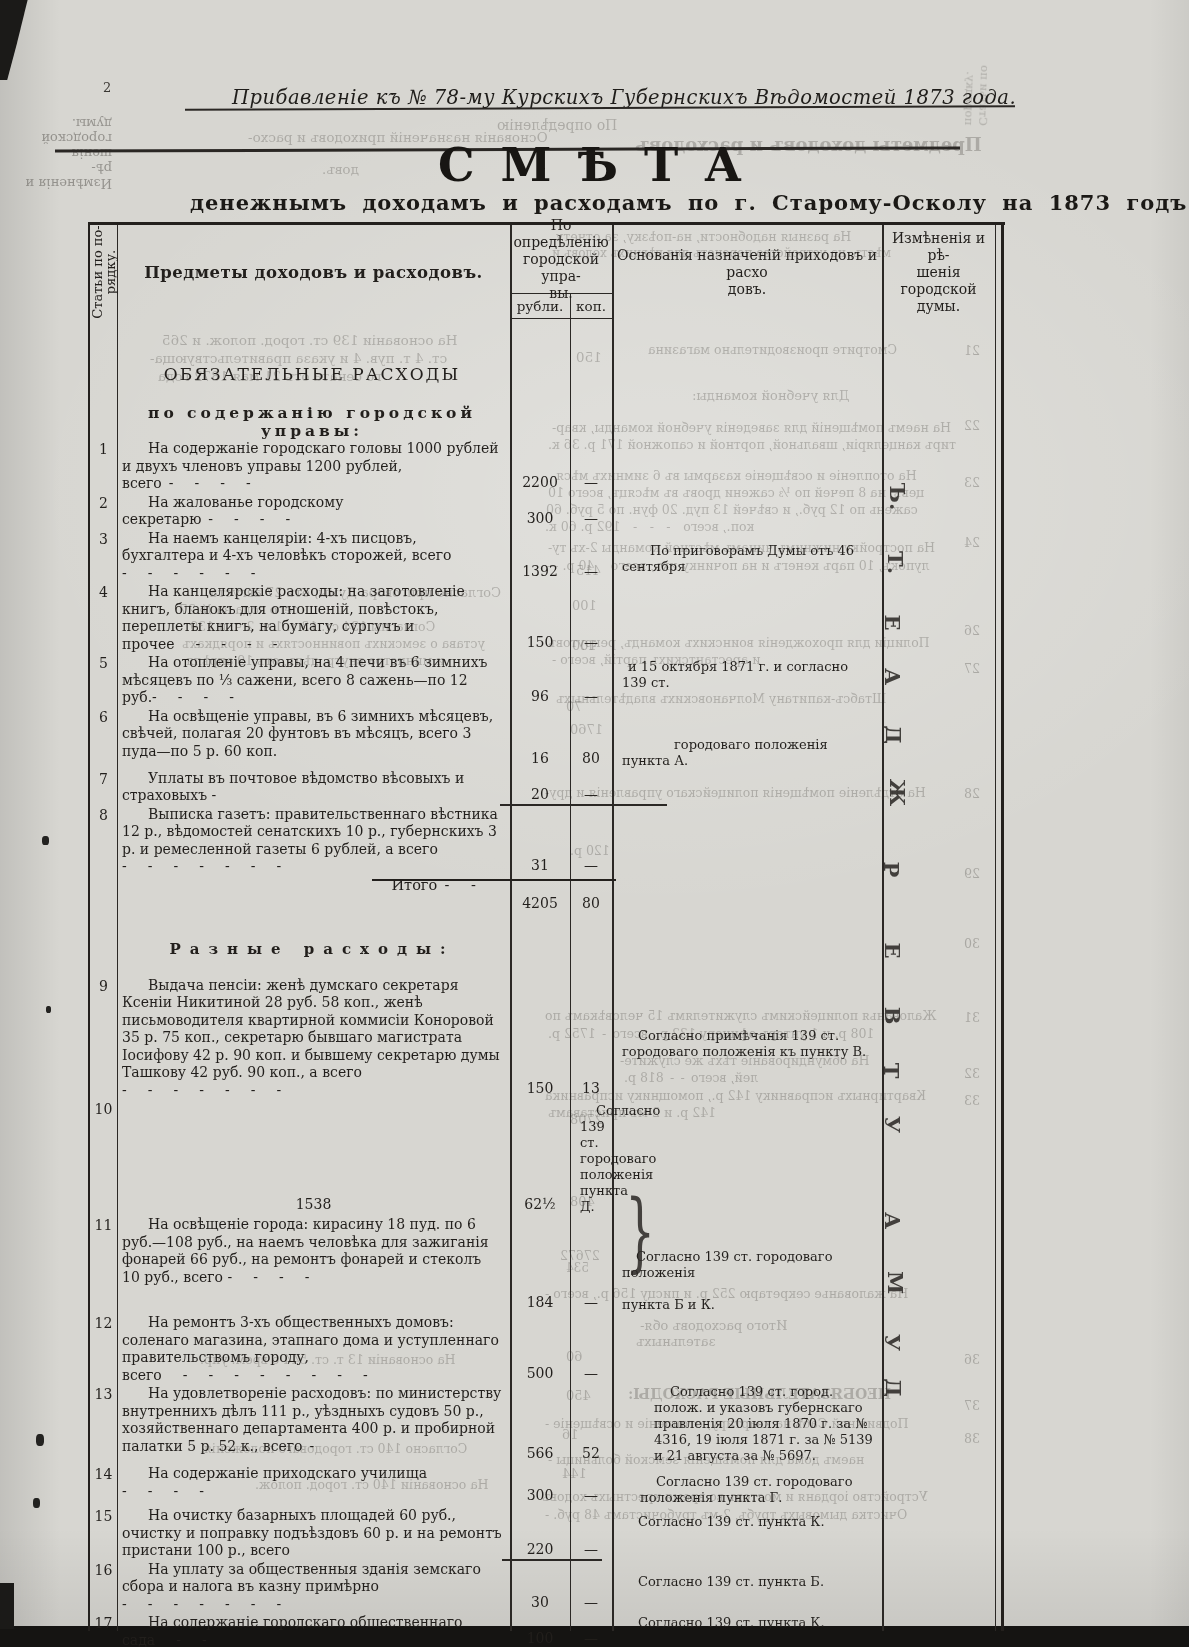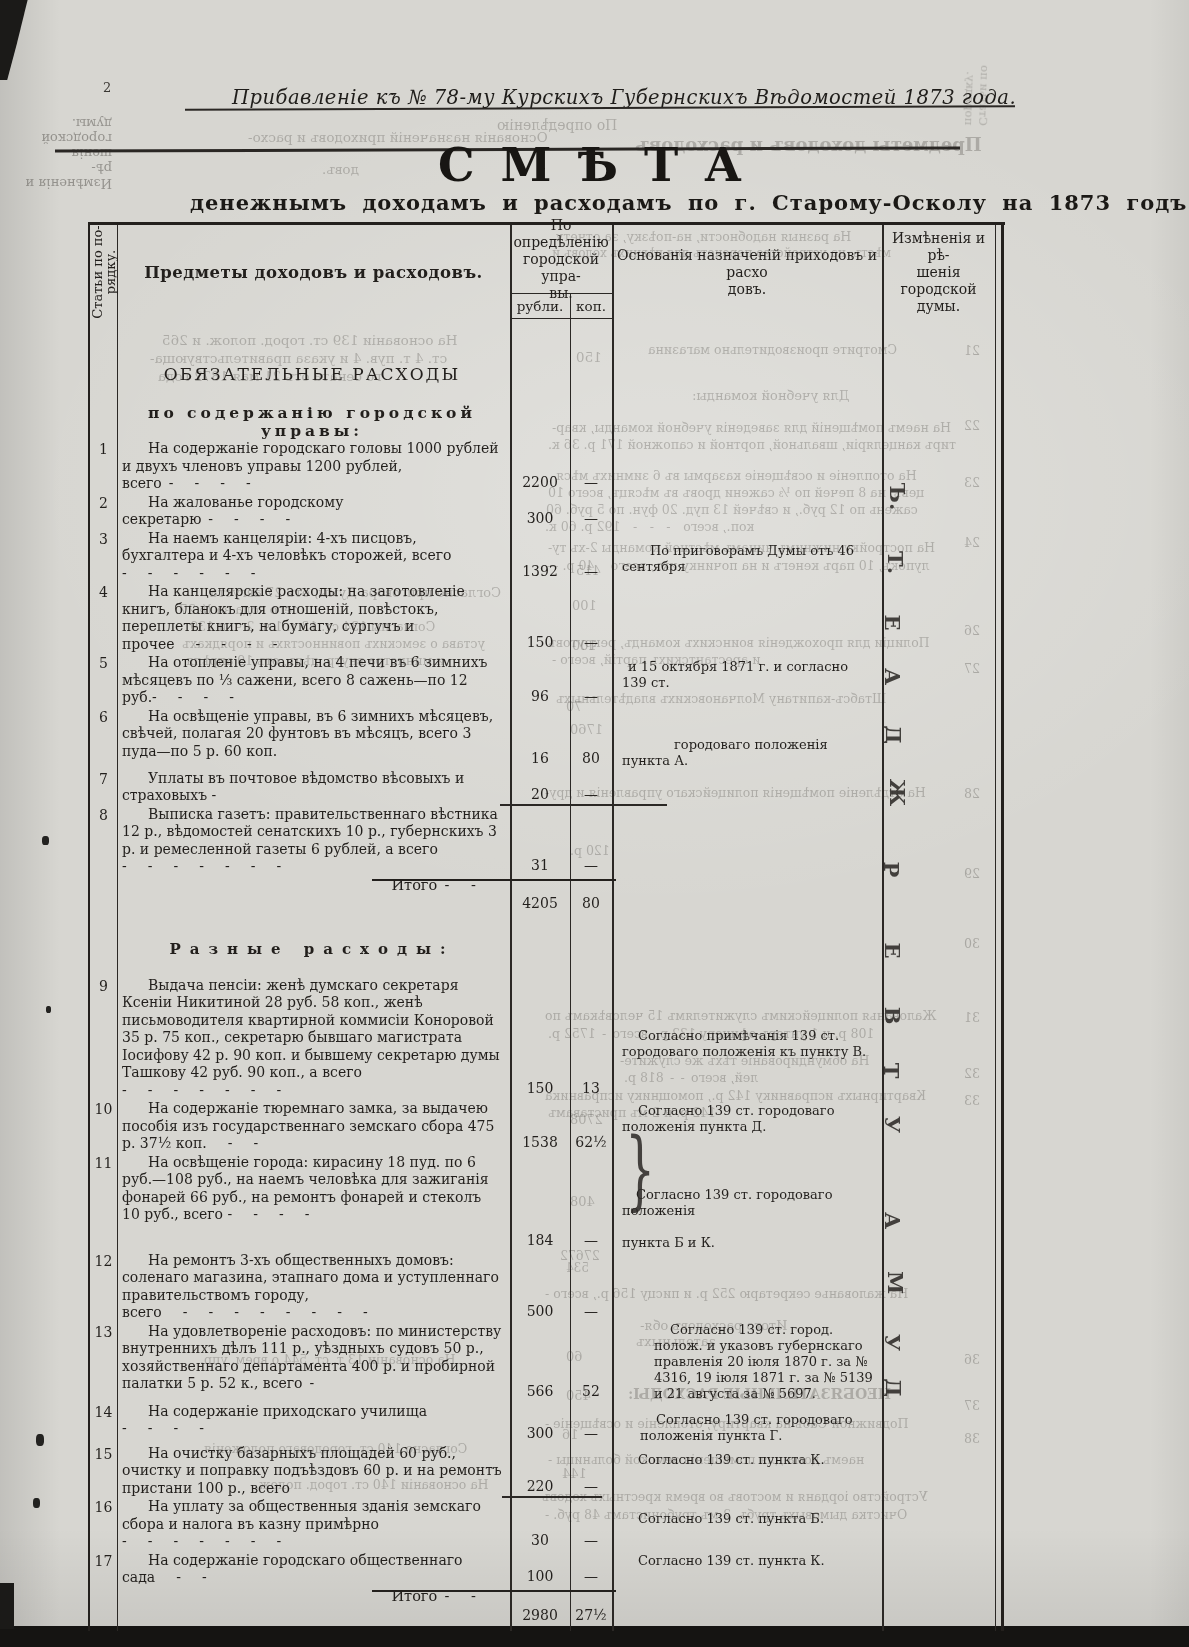--- a/index.html
+++ b/index.html
@@ -309,21 +309,20 @@
         <div class="trow itemr" style="min-height: 90px;">
           <div class="cell cnum">9</div>
           <div class="cell citem">Выдача пенсіи: женѣ думскаго секретаря Ксеніи Никитиной 28 руб. 58 коп., женѣ письмоводителя квартирной коммисіи Коноровой 35 р. 75 коп., секретарю бывшаго магистрата Іосифову 42 р. 90 коп. и бывшему секретарю думы Ташкову 42 руб. 90 коп., а всего -  -  -  -  -  -  -</div>
           <div class="cell crub">150</div>
           <div class="cell ckop">13</div>
           <div class="cell cnote" style="padding-top: 52px; text-indent: 16px;">Согласно примѣчанія 139 ст. городоваго положенія къ пункту В.</div>
           <div class="cell cchg"></div>
         </div>
         <div class="trow itemr" style="min-height: 52px;">
           <div class="cell cnum">10</div>
-          <div class="cell citem">На содержаніе тюремнаго замка, за выдачею пособія изъ государственнаго земскаго сбора 475 р. 37½ коп.  -  -</div>
           <div class="cell crub">1538</div>
           <div class="cell ckop">62½</div>
           <div class="cell cnote" style="padding-top: 4px; text-indent: 16px;">Согласно 139 ст. городоваго положенія пункта Д.</div>
           <div class="cell cchg"></div>
         </div>
         <div class="trow itemr" style="min-height: 52px;">
           <div class="cell cnum">11</div>
           <div class="cell citem">На освѣщеніе города: кирасину 18 пуд. по 6 руб.—108 руб., на наемъ человѣка для зажиганія фонарей 66 руб., на ремонтъ фонарей и стеколъ 10 руб., всего -  -  -  -</div>
           <div class="cell crub">184</div>
           <div class="cell ckop">—</div>

